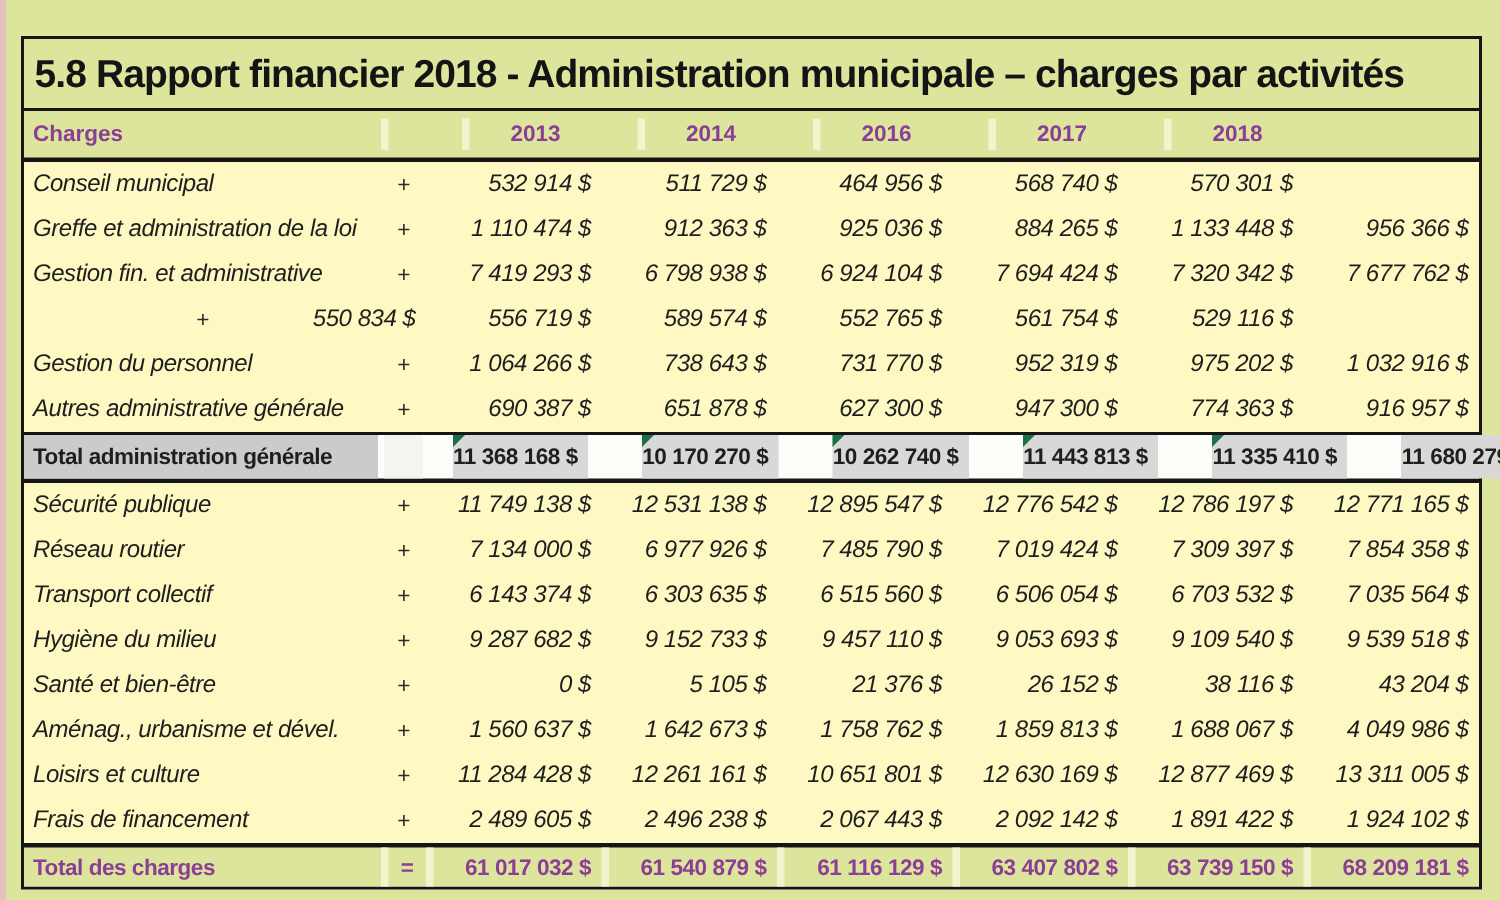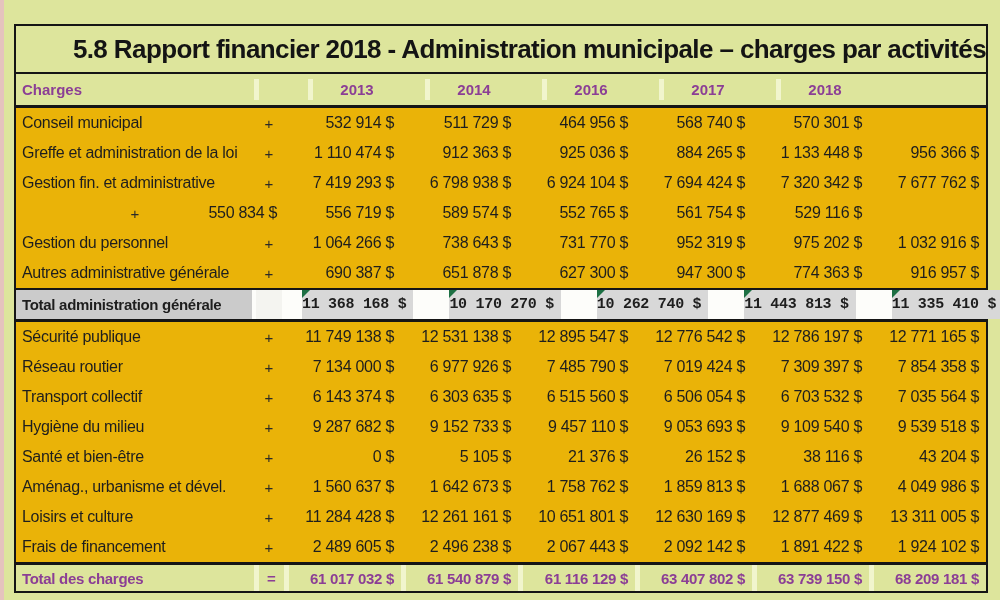--- a/index.html
+++ b/index.html
@@ -24,54 +24,54 @@
   .frame{
     position:absolute;left:14px;top:24px;width:974px;
     border:2px solid var(--border);
     background:#fdfdfa;
     box-sizing:border-box;
   }
   .title-bar{
     background:var(--olive);
     border-bottom:2px solid var(--border);
     height:46px;display:flex;align-items:center;
-    padding-left:7px;white-space:nowrap;overflow:hidden;justify-content:flex-end;
+    padding-left:7px;white-space:nowrap;overflow:hidden;
   }
   .title-bar .t{
     font-size:26px;font-weight:bold;color:var(--ink);letter-spacing:-0.6px;
   }
   .grid{display:grid;grid-template-columns:238px 30px repeat(6,1fr);align-items:center;}
   .header-row{
     background:var(--olive);
     border-bottom:3px solid var(--border);
     height:31px;
   }
   .header-row .hc{
     font-weight:bold;color:var(--purple);font-size:15px;
     height:21px;display:flex;align-items:center;box-sizing:border-box;
   }
   .header-row .hc.lbl{padding-left:6px;}
   .header-row .hc.sepl{border-left:5px solid var(--sep);}
   .header-row .hc.yr{justify-content:center;margin-left:24px;}
-  .body-rows{background:#eab308;}
+  .body-rows{background:#fef9c3;font-style:italic;}
   .trow{height:30px;}
   .c{font-size:16px;box-sizing:border-box;height:30px;display:flex;align-items:center;white-space:pre;}
   .c.lbl{padding-left:6px;letter-spacing:-0.3px;}
   .c.sgn{justify-content:center;color:#2a2a2a;font-size:15px;}
   .c.num{justify-content:flex-end;padding-right:7px;letter-spacing:-0.3px;}
   .divider-top{border-top:2px solid var(--border);}
   .total-admin{
     background:#fdfdfa;height:29px;
     border-bottom:3px solid var(--border);
     font-weight:bold;
   }
   .total-admin .c{height:29px;font-size:15px;}
   .total-admin .c.lbl{background:var(--gray-label);margin-right:2px;}
   .total-admin .c.sgn{background:#f4f4f0;margin:0 2px;}
-  .total-admin .c.num{background:var(--gray-cell);margin:0 18px;position:relative;font-family:Liberation Mono, monospace;}
+  .total-admin .c.num{background:var(--gray-cell);margin:0 18px;position:relative;}
   .total-admin .c.num.tri::before{
     content:"";position:absolute;left:0;top:0;width:0;height:0;
     border-top:8px solid var(--tri);border-right:8px solid transparent;
   }
   .total-charges{
     background:var(--olive);height:26px;
     border-top:3px solid var(--border);
     font-weight:bold;color:var(--purple);
   }
   .total-charges .c{height:26px;font-size:15px;color:var(--purple);}

